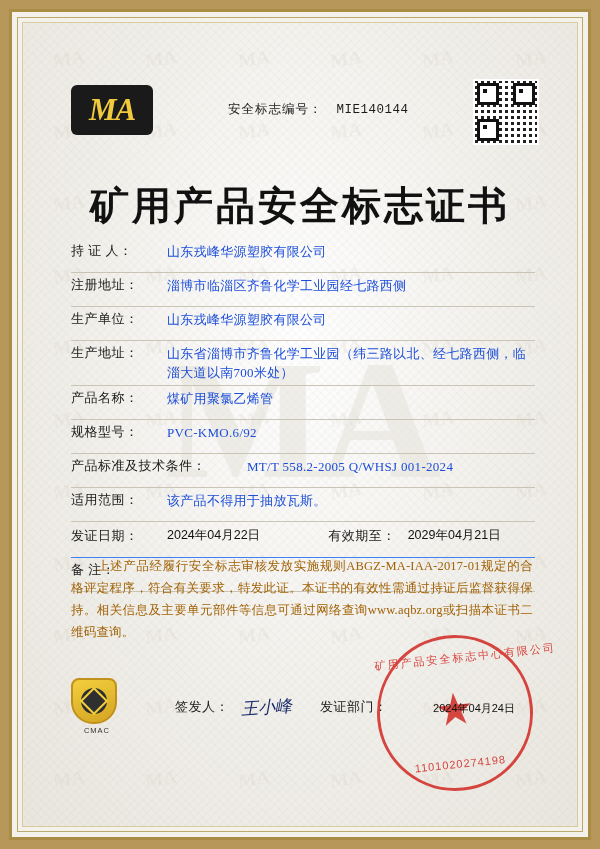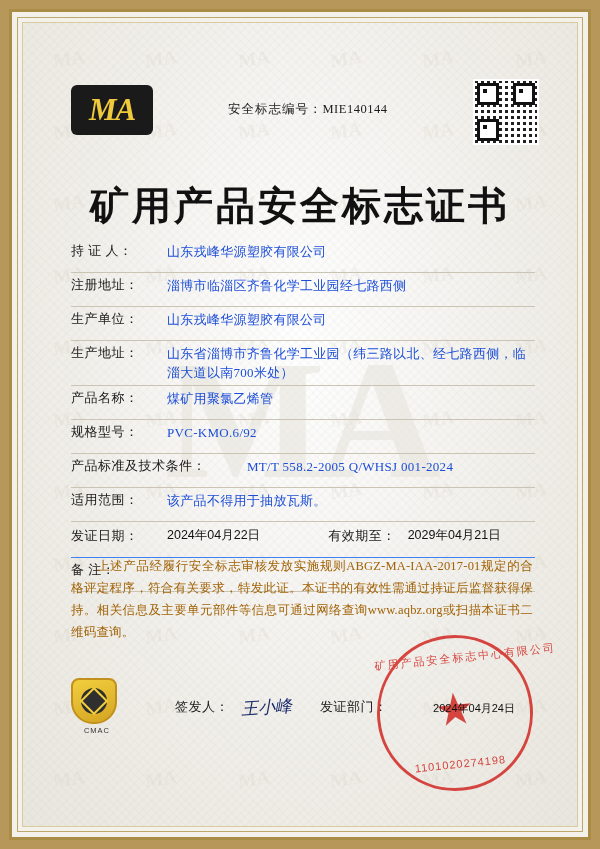--- a/index.html
+++ b/index.html
@@ -125,21 +125,21 @@
 
   .cert-no {
     position: absolute;
     left: 205px;
     top: 78px;
     font-size: 12.5px;
     color: #1c1c1c;
     letter-spacing: 0.5px;
   }
   .cert-no .label { letter-spacing: 1px; }
-  .cert-no .value { font-family: Liberation Serif, serif; text-align: right; }
+  .cert-no .value { margin-left: 14px; font-family: Liberation Mono, monospace; text-align: right; }
 
   
   .qr {
     position: absolute;
     right: 38px;
     top: 56px;
     width: 66px;
     height: 66px;
     background: #ffffff;
     padding: 2px;

